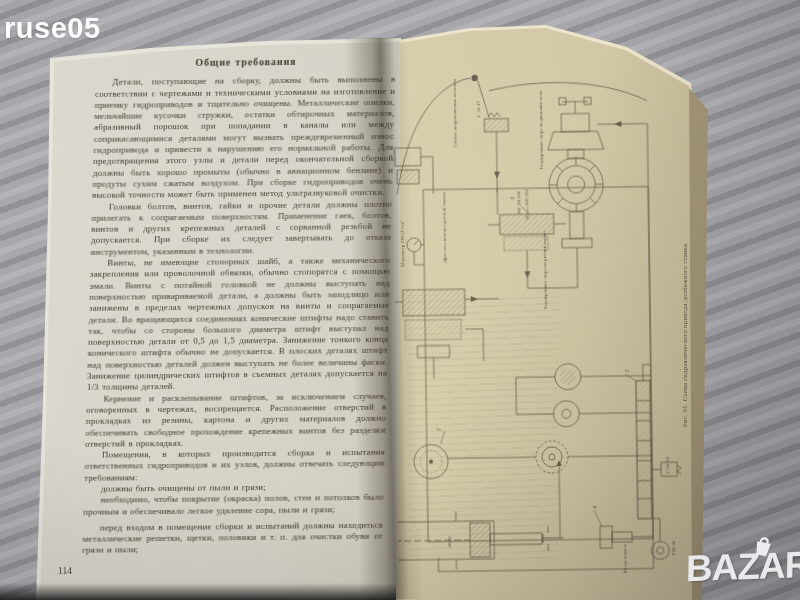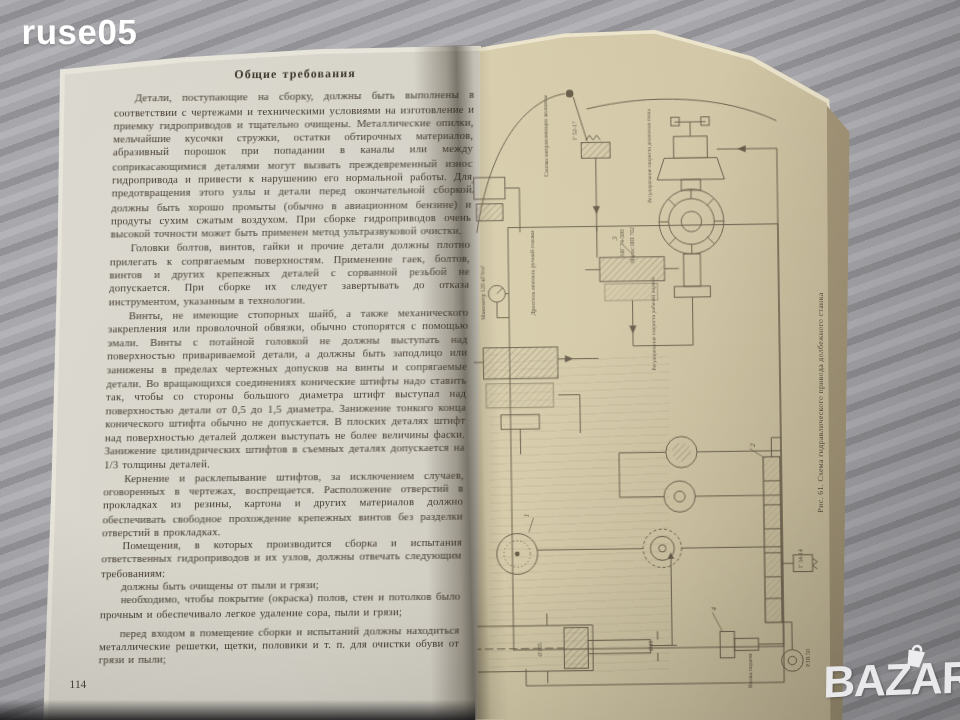--- a/index.html
+++ b/index.html
@@ -54,21 +54,21 @@
   
   .gutter{position:absolute;left:352px;top:38px;width:64px;height:562px;
     transform:rotate(-1.6deg);
     background:linear-gradient(90deg,rgba(55,46,30,0) 0%,rgba(55,46,30,0.35) 42%,rgba(28,23,12,0.5) 56%,rgba(55,46,30,0.12) 78%,rgba(55,46,30,0) 100%);}
   .bshadow{position:absolute;left:0;top:583px;width:396px;height:17px;
     background:linear-gradient(180deg,rgba(18,18,20,0),rgba(20,20,22,0.85));}
   .vignette{position:absolute;inset:0;pointer-events:none;
     background:radial-gradient(120% 95% at 42% 38%,rgba(255,255,255,0.05),rgba(0,0,0,0) 45%,rgba(0,0,0,0.17) 96%),
                linear-gradient(115deg,rgba(0,0,0,0) 58%,rgba(0,0,0,0.16) 100%);}
   
-  .wm-ruse{position:absolute;left:18px;top:12px;
+  .wm-ruse{position:absolute;left:4px;top:12px;
     font-family:"Liberation Sans",sans-serif;font-size:29px;font-weight:700;
     color:#ffffff;letter-spacing:0.5px;text-shadow:0 1px 2px rgba(0,0,0,0.15);}
   .wm-bazar{position:absolute;left:686px;top:546px;
     font-family:"Liberation Sans",sans-serif;font-size:37px;font-weight:800;
     color:#e9e9eb;letter-spacing:-1px;transform:rotate(-2deg) skewX(-3deg);
     text-shadow:1px 1px 2px rgba(35,35,38,0.35);}
   .wm-bazar .bag{position:absolute;left:64px;top:-13px;transform:rotate(12deg);}
 </style>
 </head>
 <body>

